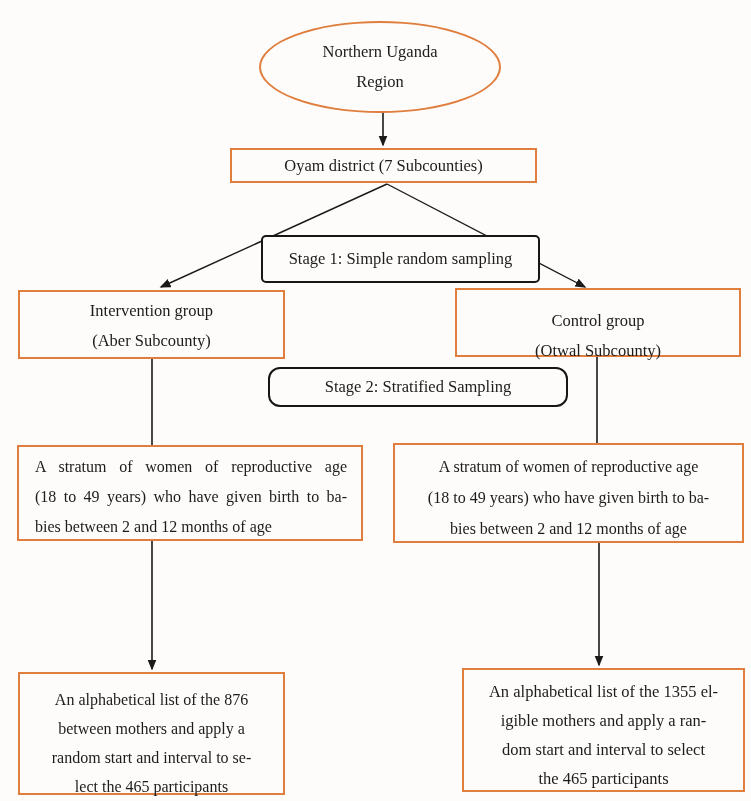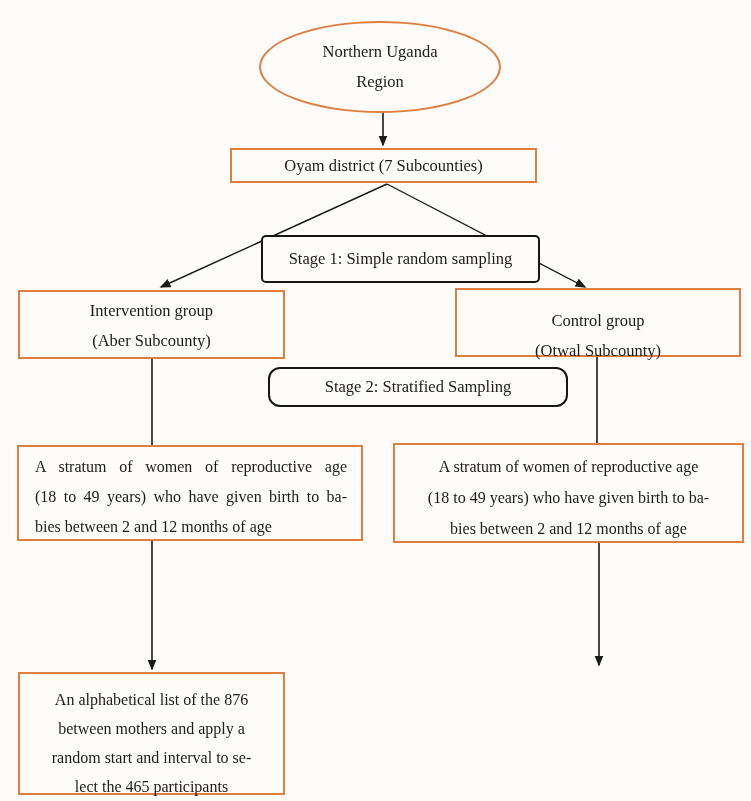--- a/index.html
+++ b/index.html
@@ -126,14 +126,20 @@
     </div>
 
 
   <div id="list-left-box" class="box orange center-lines">
       <div class="line">An alphabetical list of the 876</div>
       <div class="line">between mothers and apply a</div>
       <div class="line">random start and interval to se-</div>
       <div class="line">lect the 465 participants</div>
     </div>
 
+  <div id="list-right-box" class="box orange center-lines">
+      <div class="line">An alphabetical list of the 1355 el-</div>
+      <div class="line">igible mothers and apply a ran-</div>
+      <div class="line">dom start and interval to select</div>
+      <div class="line">the 465 participants</div>
+    </div>
 
 </div>
 
 </body></html>

